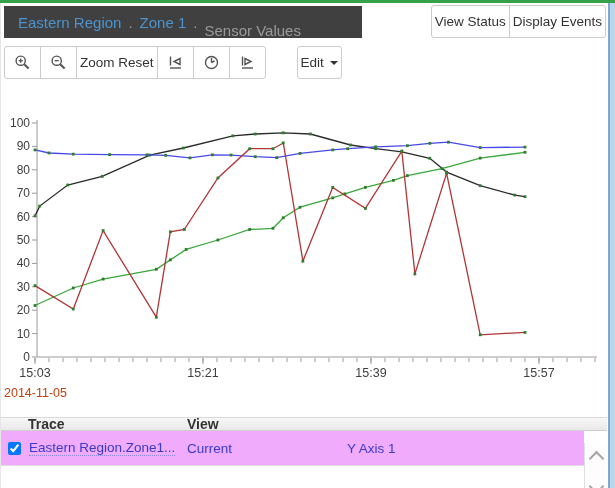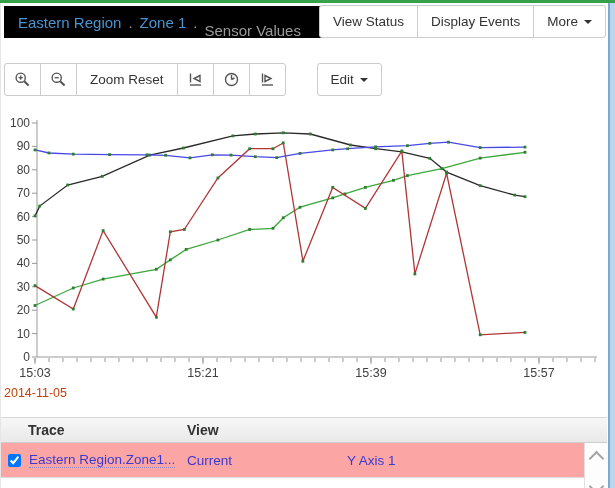--- a/index.html
+++ b/index.html
@@ -3,46 +3,46 @@
 <meta charset="utf-8">
 <style>
   html,body{margin:0;padding:0;background:#fff;font-family:"Liberation Sans",sans-serif;}
   #app{position:relative;width:615px;height:488px;background:#fff;overflow:hidden;}
   
   .top-accent{position:absolute;left:0;top:0;width:615px;height:3px;background:#35a148;}
   .right-accent{position:absolute;right:0;top:3px;width:7px;height:485px;background:#b9d6ea;border-left:2px solid #7fa9cb;box-sizing:border-box;}
   .left-hairline{position:absolute;left:0;top:3px;width:1px;height:485px;background:#e6e6e6;}
 
   
-  .crumb-bar{position:absolute;left:4px;top:6px;width:358px;height:32px;background:#000000;display:flex;align-items:center;padding-left:14px;box-sizing:border-box;font-size:15px;}
+  .crumb-bar{position:absolute;left:4px;top:6px;width:358px;height:32px;background:#404040;display:flex;align-items:center;padding-left:14px;box-sizing:border-box;font-size:15px;}
   .crumb-link{color:#4b94d0;cursor:pointer;}
   .crumb-sep{color:#9a9a9a;margin:0 7px;}
   .crumb-current{color:#9a9a9a;margin-top:16px;}
   .hdr-btns{position:absolute;top:5px;right:9px;height:33px;display:flex;}
-  .btn{background:#fff;border:1px solid #ccc;color:#333;font-size:13.5px;font-family:inherit;padding:0 13px;height:33px;line-height:31px;cursor:pointer;box-sizing:border-box;white-space:nowrap;}
+  .btn{background:#fff;border:1px solid #ccc;color:#333;font-size:13.5px;font-family:inherit;padding:0 3px;height:33px;line-height:31px;cursor:pointer;box-sizing:border-box;white-space:nowrap;}
   .grp .btn + .btn{margin-left:-1px;}
   .grp .btn:first-child{border-radius:3px 0 0 3px;}
   .grp .btn:last-child{border-radius:0 3px 3px 0;}
   .btn.single{border-radius:3px;}
   .caret{display:inline-block;width:0;height:0;border-left:4px solid transparent;border-right:4px solid transparent;border-top:4px solid #333;margin-left:6px;vertical-align:2px;}
 
   
-  .toolbar{position:absolute;left:4px;top:46px;display:flex;margin-top:17px;}
+  .toolbar{position:absolute;left:4px;top:46px;display:flex;}
   .icon-btn{width:37px;padding:0;display:flex;align-items:center;justify-content:center;}
   .toolbar .gap{width:31px;}
   .tool-svg{display:block;}
 
   
   #chart-wrap{position:absolute;left:0;top:100px;width:607px;height:300px;}
   .date-label{position:absolute;left:4px;top:386px;font-size:12.5px;color:#c2410c;}
 
   
   .trace-table{position:absolute;left:1px;top:417px;width:606px;}
-  .t-head{display:flex;height:26px;align-items:center;background:linear-gradient(#f7f7f7,#e9e9e9);border-top:1px solid #d9d9d9;border-bottom:1px solid #cfcfcf;box-sizing:border-box;font-size:14px;font-weight:bold;color:#333;}
-  .t-row{display:flex;height:34px;align-items:center;border-bottom:1px solid #ddd;font-size:13.5px;background:#fca5a5;width:583px;}
+  .t-head{display:flex;height:14px;align-items:center;background:linear-gradient(#f7f7f7,#e9e9e9);border-top:1px solid #d9d9d9;border-bottom:1px solid #cfcfcf;box-sizing:border-box;font-size:14px;font-weight:bold;color:#333;}
+  .t-row{display:flex;height:34px;align-items:center;border-bottom:1px solid #ddd;font-size:13.5px;background:#f0abfc;width:583px;}
   .c1{width:186px;box-sizing:border-box;display:flex;align-items:center;}
   .c2{width:160px;box-sizing:border-box;}
   .c3{flex:1;box-sizing:border-box;}
   .t-head .c1{padding-left:27px;}
   .t-row input[type=checkbox]{margin:0 0 0 7px;width:13px;height:13px;}
   .t-link{color:#3a3ace;cursor:pointer;}
   .trace-name{margin-left:8px;border-bottom:1px dotted #8a8ad8;white-space:nowrap;overflow:hidden;}
 
   
   .vscroll{position:absolute;right:8px;top:443px;width:23px;height:45px;background:#fdfdfd;border-left:1px solid #e0e0e0;box-sizing:border-box;}
@@ -62,21 +62,20 @@
     <span class="crumb-link">Eastern Region</span>
     <span class="crumb-sep">.</span>
     <span class="crumb-link">Zone 1</span>
     <span class="crumb-sep">.</span>
     <span class="crumb-current">Sensor Values</span>
   </div>
 
   <div class="hdr-btns grp">
     <button class="btn">View Status</button>
     <button class="btn">Display Events</button>
-    <button class="btn"><span>More</span><span class="caret"></span></button>
   </div>
 
   <div class="toolbar">
     <div class="grp" style="display:flex">
       <button class="btn icon-btn">
         <svg class="tool-svg" width="17" height="17" viewBox="0 0 17 17" fill="none" stroke="#555">
           <circle cx="6.7" cy="6.7" r="4.6" stroke-width="1.4"></circle>
           <line x1="10.2" y1="10.2" x2="14.6" y2="14.6" stroke-width="2.1"></line>
           <line x1="4.6" y1="6.7" x2="8.8" y2="6.7" stroke-width="1.3"></line>
           <line x1="6.7" y1="4.6" x2="6.7" y2="8.8" stroke-width="1.3"></line>

